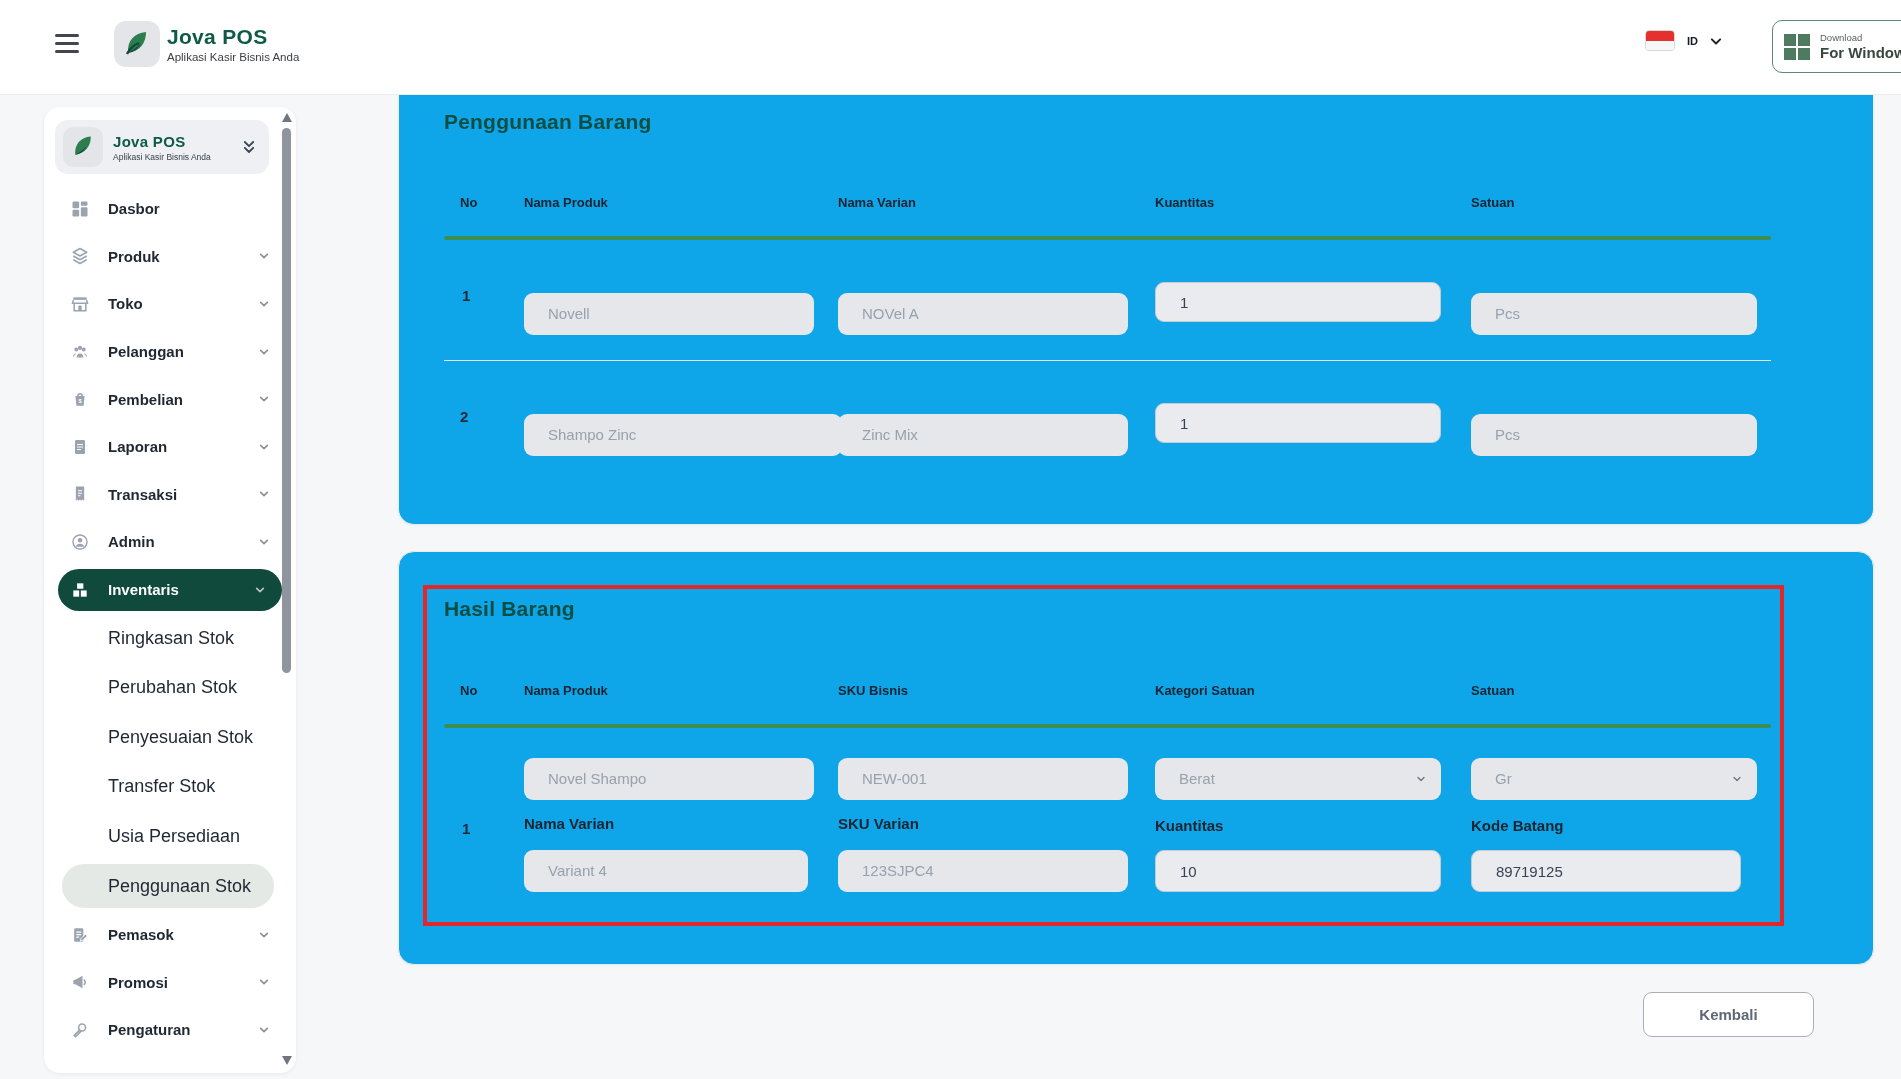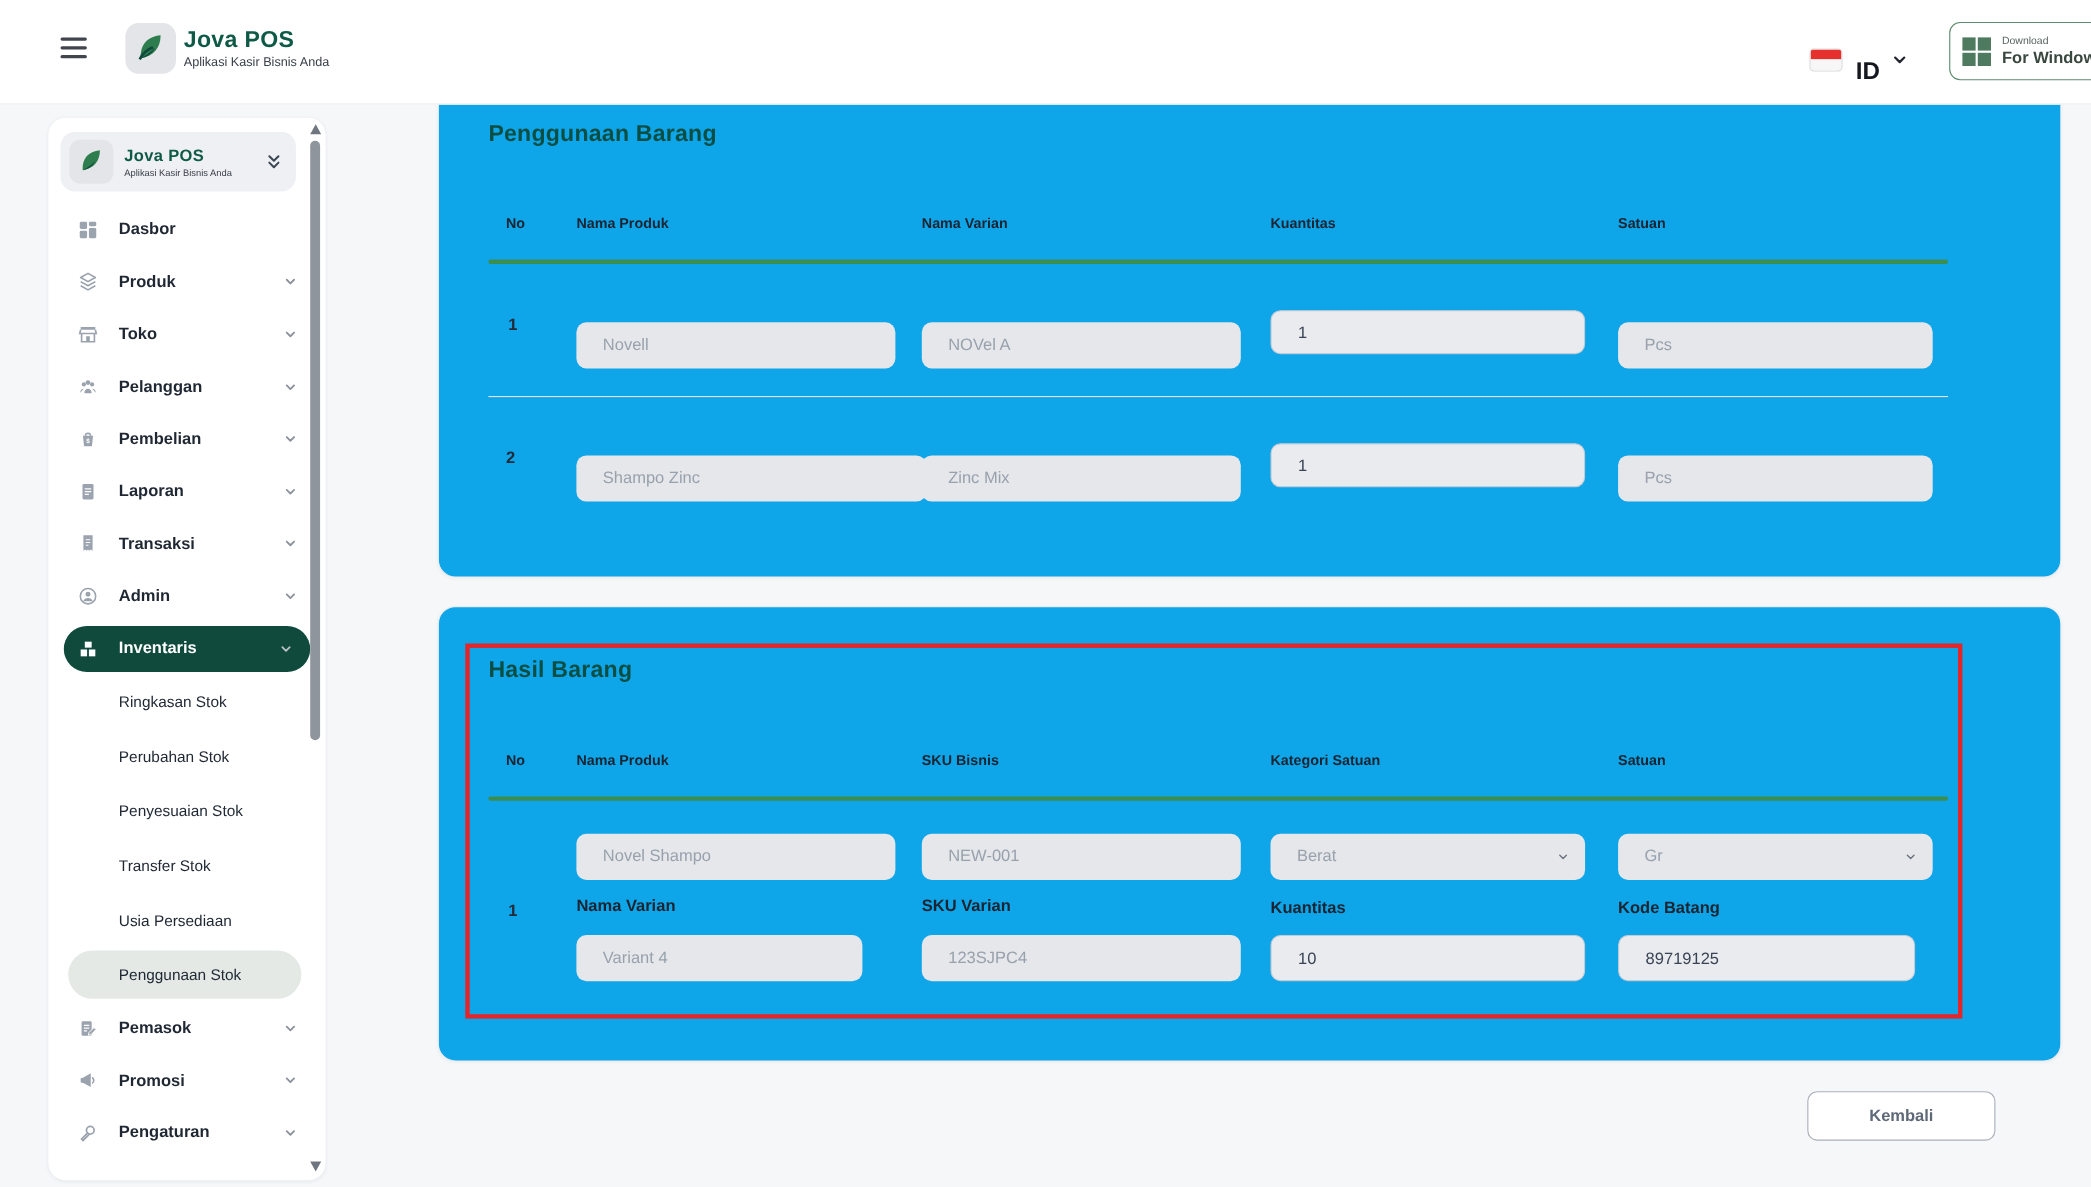--- a/index.html
+++ b/index.html
@@ -13,21 +13,21 @@
   .hamburger { position:absolute; left:55px; top:34px; width:24px; height:20px; cursor:pointer; }
   .hamburger span { display:block; height:2.6px; background:#42454e; border-radius:2px; margin-bottom:5.4px; }
   .logo-box { position:absolute; width:46px; height:46px; border-radius:12px; background:#e4e5e8; }
   .header .logo-box { left:114px; top:21px; }
   .logo-title { font-size:21px; font-weight:800; color:#0e5a47; letter-spacing:.3px; }
   .logo-sub { font-size:11.5px; color:#3b4049; margin-top:2px; }
   .header .logo-text { position:absolute; left:167px; top:25px; }
   .lang { position:absolute; left:1645px; top:30px; display:flex; align-items:center; cursor:pointer; }
   .flag { width:30px; height:21px; border-radius:4px; overflow:hidden; border:1px solid #d8d8d8; }
   .flag .t { height:50%; background:#e5302e; } .flag .b { height:50%; background:#f7f7f7; }
-  .lang-code { font-size:22px; font-weight:700; color:#15181f; margin-left:12px;margin-top:22px; }
+  .lang-code { font-size:11px; font-weight:700; color:#15181f; margin-left:12px; }
   .dl-btn { position:absolute; left:1736px; top:20px; width:149px; height:53px; background:#fff;
     border:1px solid #5d8a6e; border-radius:10px; display:flex; align-items:center; padding-left:11px; cursor:pointer;margin-left:36px; }
   .dl-txt { margin-left:10px; }
   .dl-small { font-size:9.5px; color:#57635c; }
   .dl-big { font-size:15px; font-weight:700; color:#39483f; margin-top:1px; }
   .win { width:26px; height:26px; display:grid; grid-template-columns:12px 12px; grid-template-rows:12px 12px; gap:2px; }
   .win i { background:#4e7b60; display:block; }
 
   
   .sidebar { position:absolute; left:44px; top:107px; width:252px; height:966px; background:#ffffff;
@@ -41,21 +41,21 @@
   .dbl-chev { margin-left:auto; margin-right:10px; }
 
   .nav { position:absolute; left:10px; top:78px; width:232px; display:flex; flex-direction:column; }
   .mi { height:47.6px; display:flex; align-items:center; padding-left:16px; cursor:pointer;
     color:#1f2733; font-size:15px; font-weight:600; }
   .mi .lbl { margin-left:18px; }
   .mi .chev { margin-left:auto; margin-right:12px; display:flex; }
   .mi.active { background:#0f4a3c; border-radius:24px; color:#ffffff; height:42px; margin:2.8px 4px;
     padding-left:12px; }
   .smi { height:49.6px; display:flex; align-items:center; padding-left:54px; cursor:pointer;
-    color:#1f2733; font-size:14px; font-weight:500; }
+    color:#1f2733; font-size:18px; font-weight:500; }
   .smi.active { background:#e4e9e6; border-radius:22px; height:44px; margin:2.8px 0 2.8px 8px;
     width:212px; padding-left:46px; }
 
   .sb-track { position:absolute; left:237px; top:4px; width:11px; height:956px; }
   .sb-up { position:absolute; left:1px; top:2px; width:0; height:0;
     border-left:5px solid transparent; border-right:5px solid transparent; border-bottom:9px solid #707680; }
   .sb-down { position:absolute; left:1px; bottom:2px; width:0; height:0;
     border-left:5px solid transparent; border-right:5px solid transparent; border-top:9px solid #707680; }
   .sb-thumb { position:absolute; left:1px; top:17px; width:9px; height:545px; background:#8f959d; border-radius:5px; }
 
@@ -398,21 +398,21 @@
       <svg class="sel-chev" width="12" height="12" viewBox="0 0 24 24">
           <polyline points="6,9 12,15 18,9" fill="none" stroke="#6d7480" stroke-width="2.6" stroke-linecap="round" stroke-linejoin="round"></polyline>
         </svg>
     </div>
 
     <div class="inner-label" style="left:125px; top:263px;">Nama Varian</div>
     <div class="inner-label" style="left:439px; top:263px;">SKU Varian</div>
     <div class="inner-label" style="left:756px; top:265px;">Kuantitas</div>
     <div class="inner-label" style="left:1072px;top:265px;">Kode Batang</div>
 
-    <div class="field" style="left:125px; top:298px; width:260px;">Variant 4</div>
+    <div class="field" style="left:125px; top:298px; width:284px;">Variant 4</div>
     <div class="field" style="left:439px; top:298px; width:290px;">123SJPC4</div>
     <div class="field bordered" style="left:756px; top:298px; width:286px;">10</div>
     <div class="field bordered" style="left:1072px; top:298px; width:270px;">89719125</div>
   </div>
 
   <div class="back-btn">
     <span>Kembali</span>
   </div>
 
 </div>

